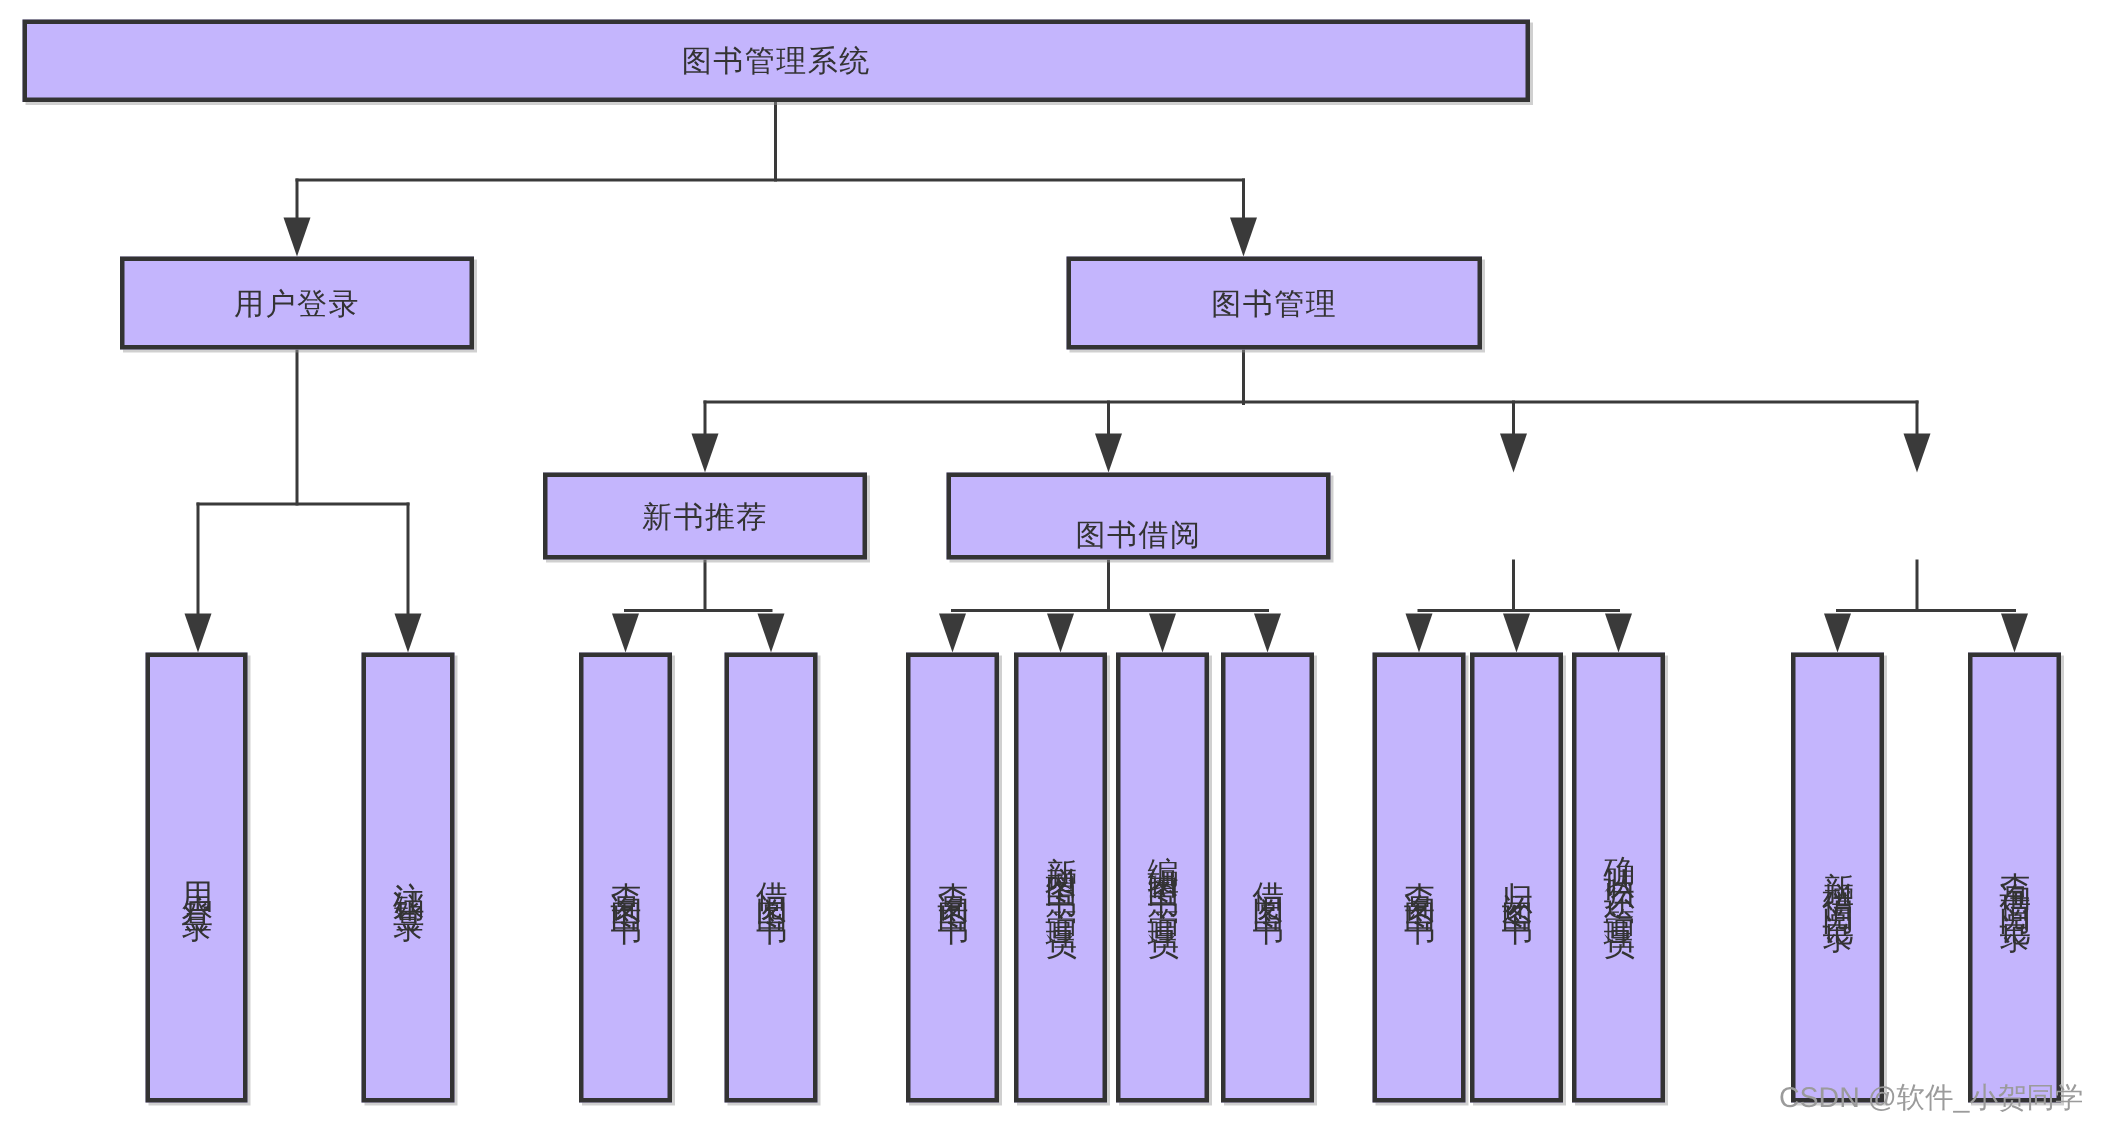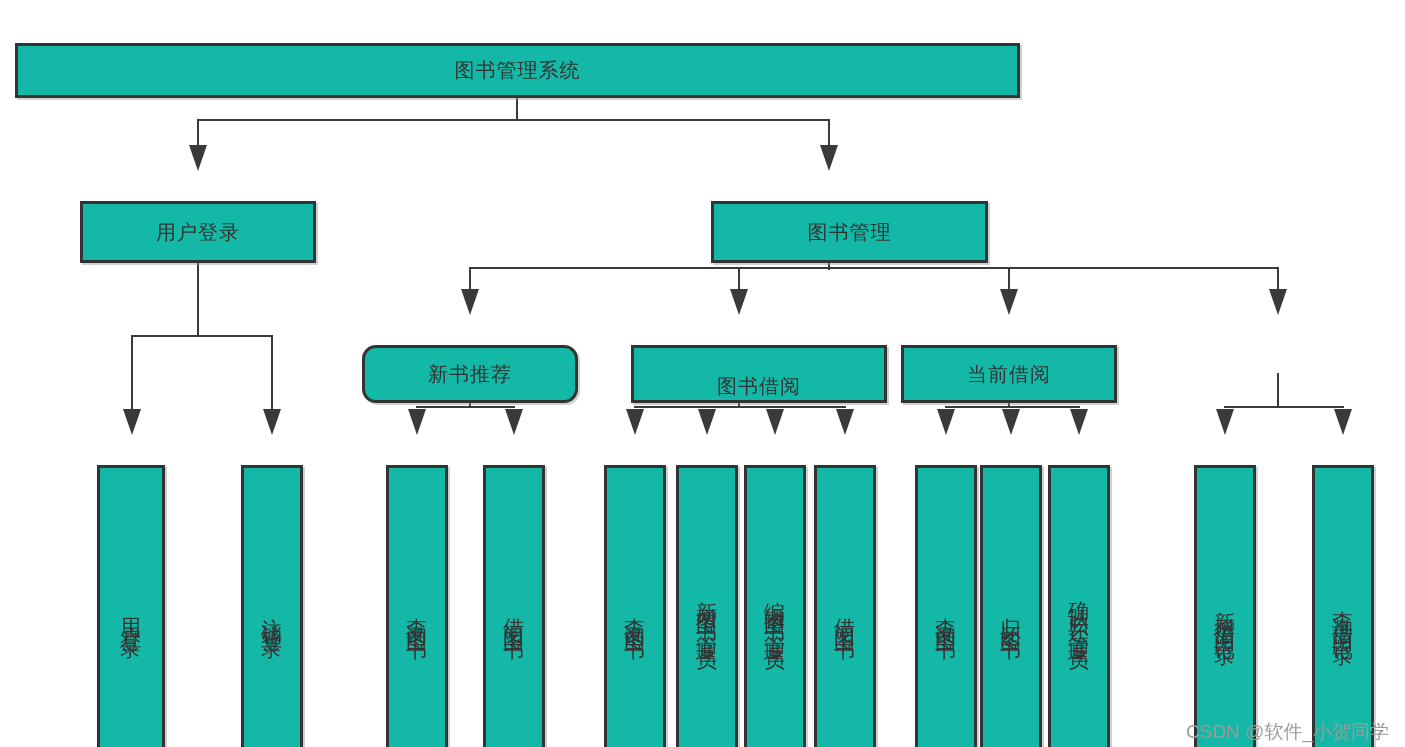--- a/index.html
+++ b/index.html
@@ -7,29 +7,28 @@
     position: relative;
     width: 1405px;
     height: 747px;
     background: #ffffff;
     font-family: "Liberation Sans", "DejaVu Sans", sans-serif;
     overflow: hidden;
   }
   .box {
     position: absolute;
     box-sizing: border-box;
-    background: #14b8a6;
+    background: #c4b5fd;
     border: 3px solid #333333;
     box-shadow: 2px 2px 0 rgba(150,150,150,0.45);
     display: flex;
     align-items: center;
     justify-content: center;
     color: #333333;
     z-index: 2;
-    margin-top: 30px;
   }
   .box.h { font-size: 20px; letter-spacing: 1px; }
   .box.v { font-size: 21px; }
   .box.v span {
     writing-mode: vertical-rl;
     text-orientation: mixed;
     letter-spacing: 7px;
     line-height: 1;
   }
   .hline { position: absolute; height: 2px; background: #3a3a3a; z-index: 1; }
@@ -86,28 +85,25 @@
   <div class="hline" style="left:469px; top:267px; width:810px;"></div>
   <div class="vline" style="left:469px; top:267px; height:28px;"></div>
   <div class="arrow" style="left:461px; top:289px;"></div>
   <div class="vline" style="left:738px; top:267px; height:28px;"></div>
   <div class="arrow" style="left:730px; top:289px;"></div>
   <div class="vline" style="left:1008px; top:267px; height:28px;"></div>
   <div class="arrow" style="left:1000px; top:289px;"></div>
   <div class="vline" style="left:1277px; top:267px; height:28px;"></div>
   <div class="arrow" style="left:1269px; top:289px;"></div>
 
-  <div class="box h" style="left:362px; top:315px; width:216px; height:58px;border-radius:14px;">
+  <div class="box h" style="left:362px; top:315px; width:216px; height:58px;">
     <span>新书推荐</span>
   </div>
   <div class="box h" style="left:631px; top:315px; width:256px; height:58px;align-items:flex-end;">
     <span>图书借阅</span>
-  </div>
-  <div class="box h" style="left:901px; top:315px; width:216px; height:58px;">
-    <span>当前借阅</span>
   </div>
 
   <div class="vline" style="left:469px; top:373px; height:35px;"></div>
   <div class="hline" style="left:416px; top:406px; width:99px;"></div>
   <div class="arrow" style="left:408px; top:409px;"></div>
   <div class="arrow" style="left:505px; top:409px;"></div>
 
   <div class="vline" style="left:738px; top:373px; height:35px;"></div>
   <div class="hline" style="left:634px; top:406px; width:212px;"></div>
   <div class="arrow" style="left:626px; top:409px;"></div>

